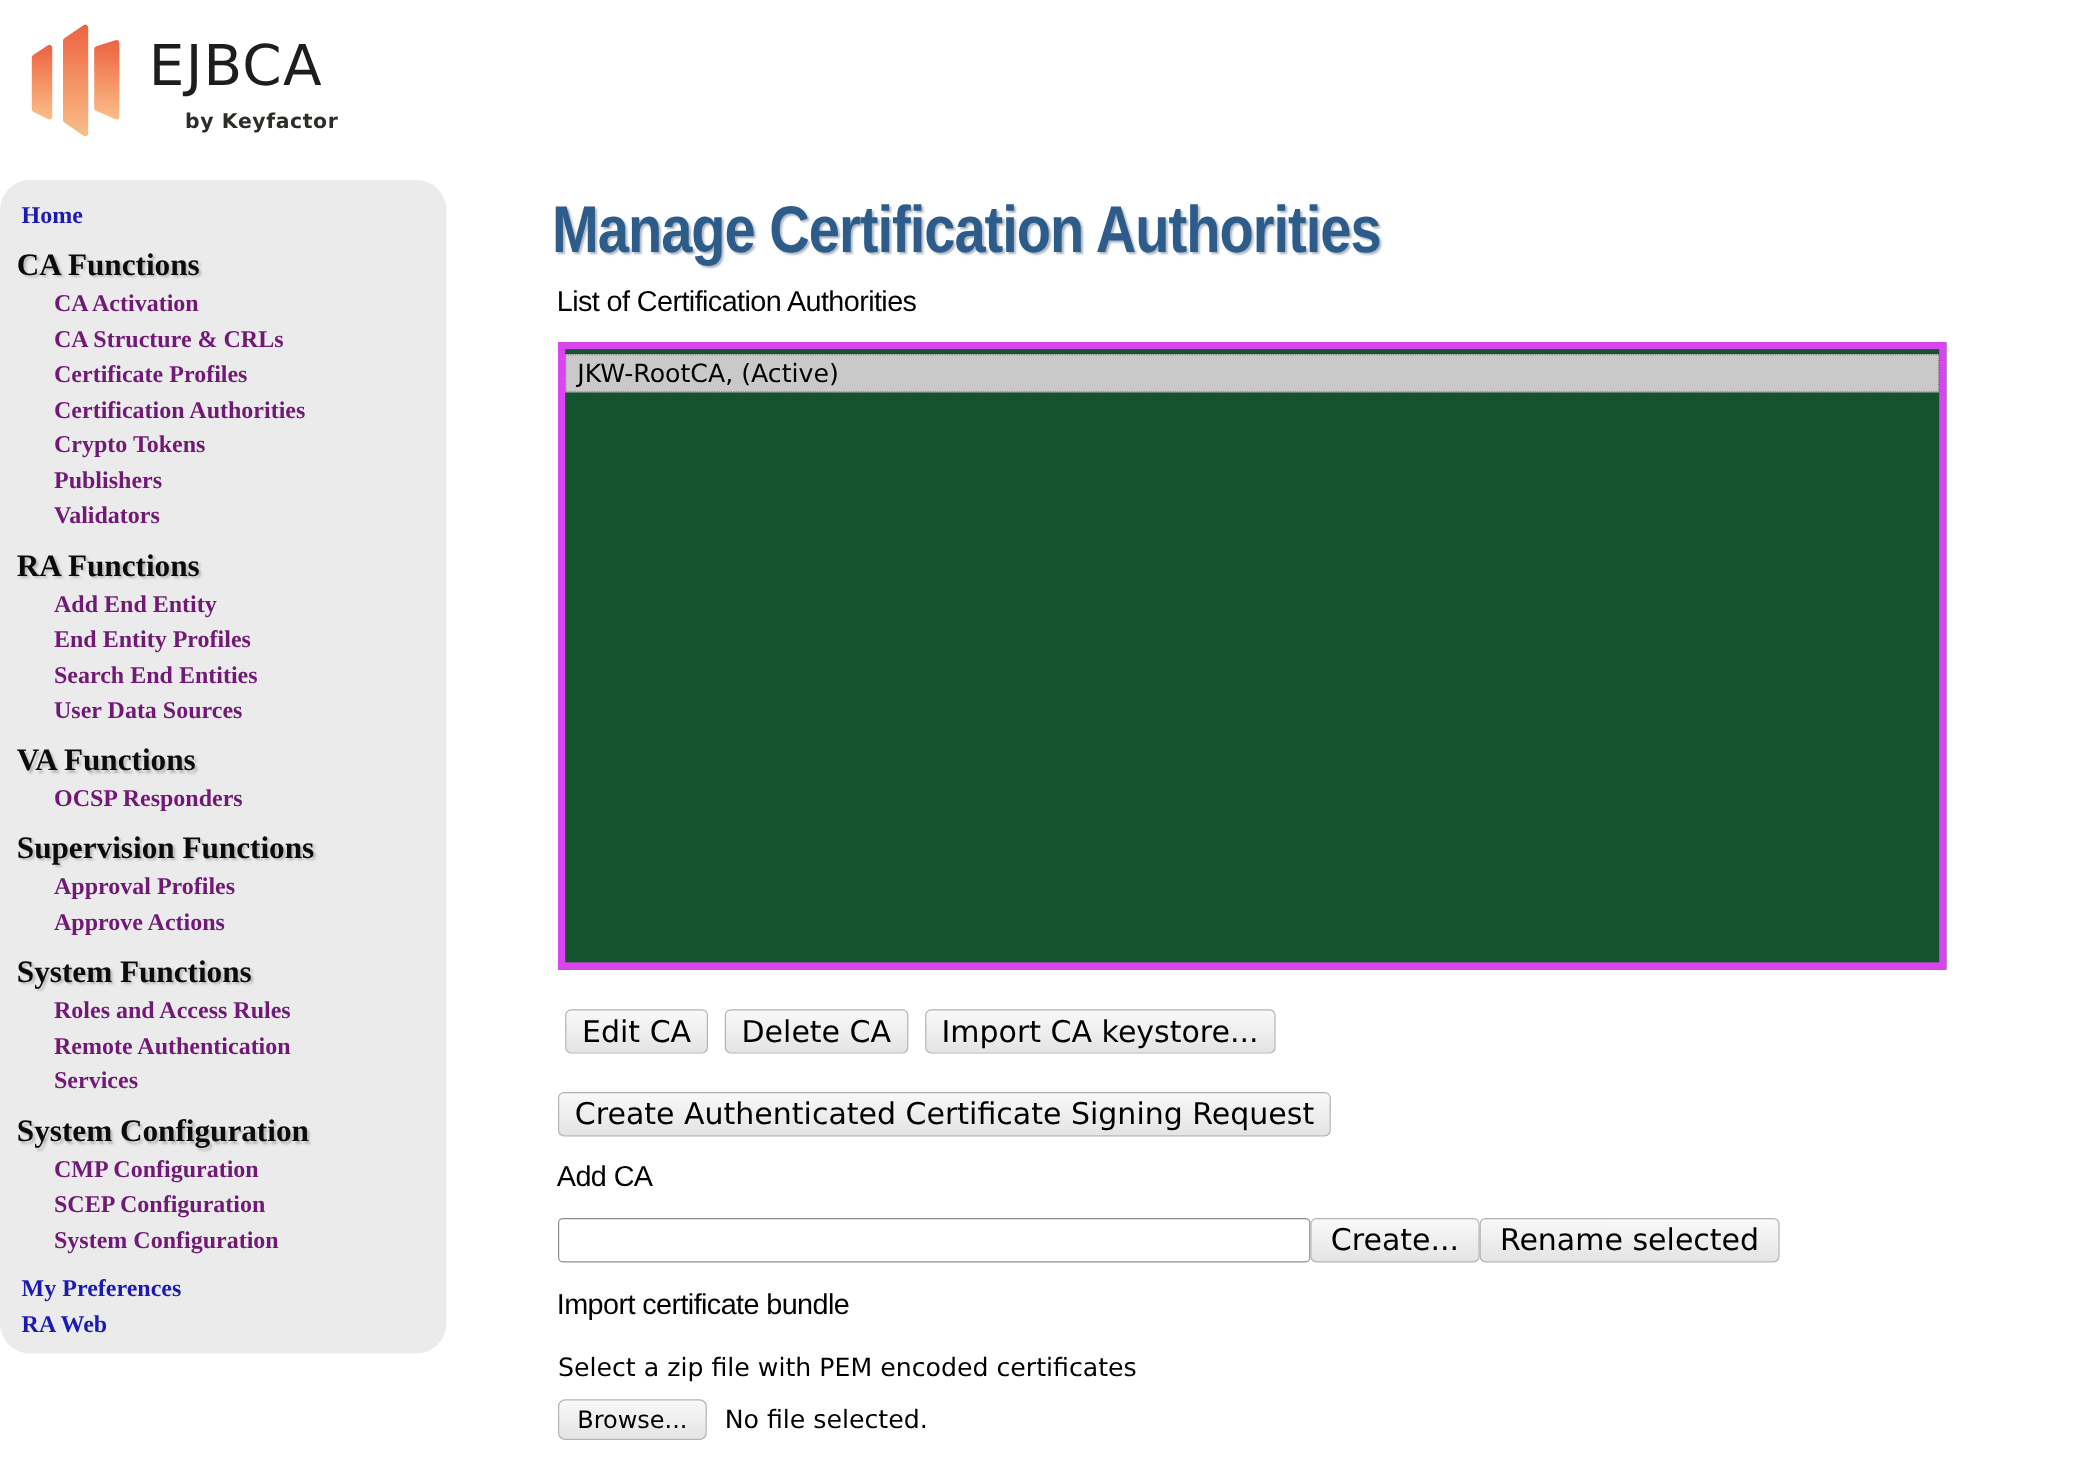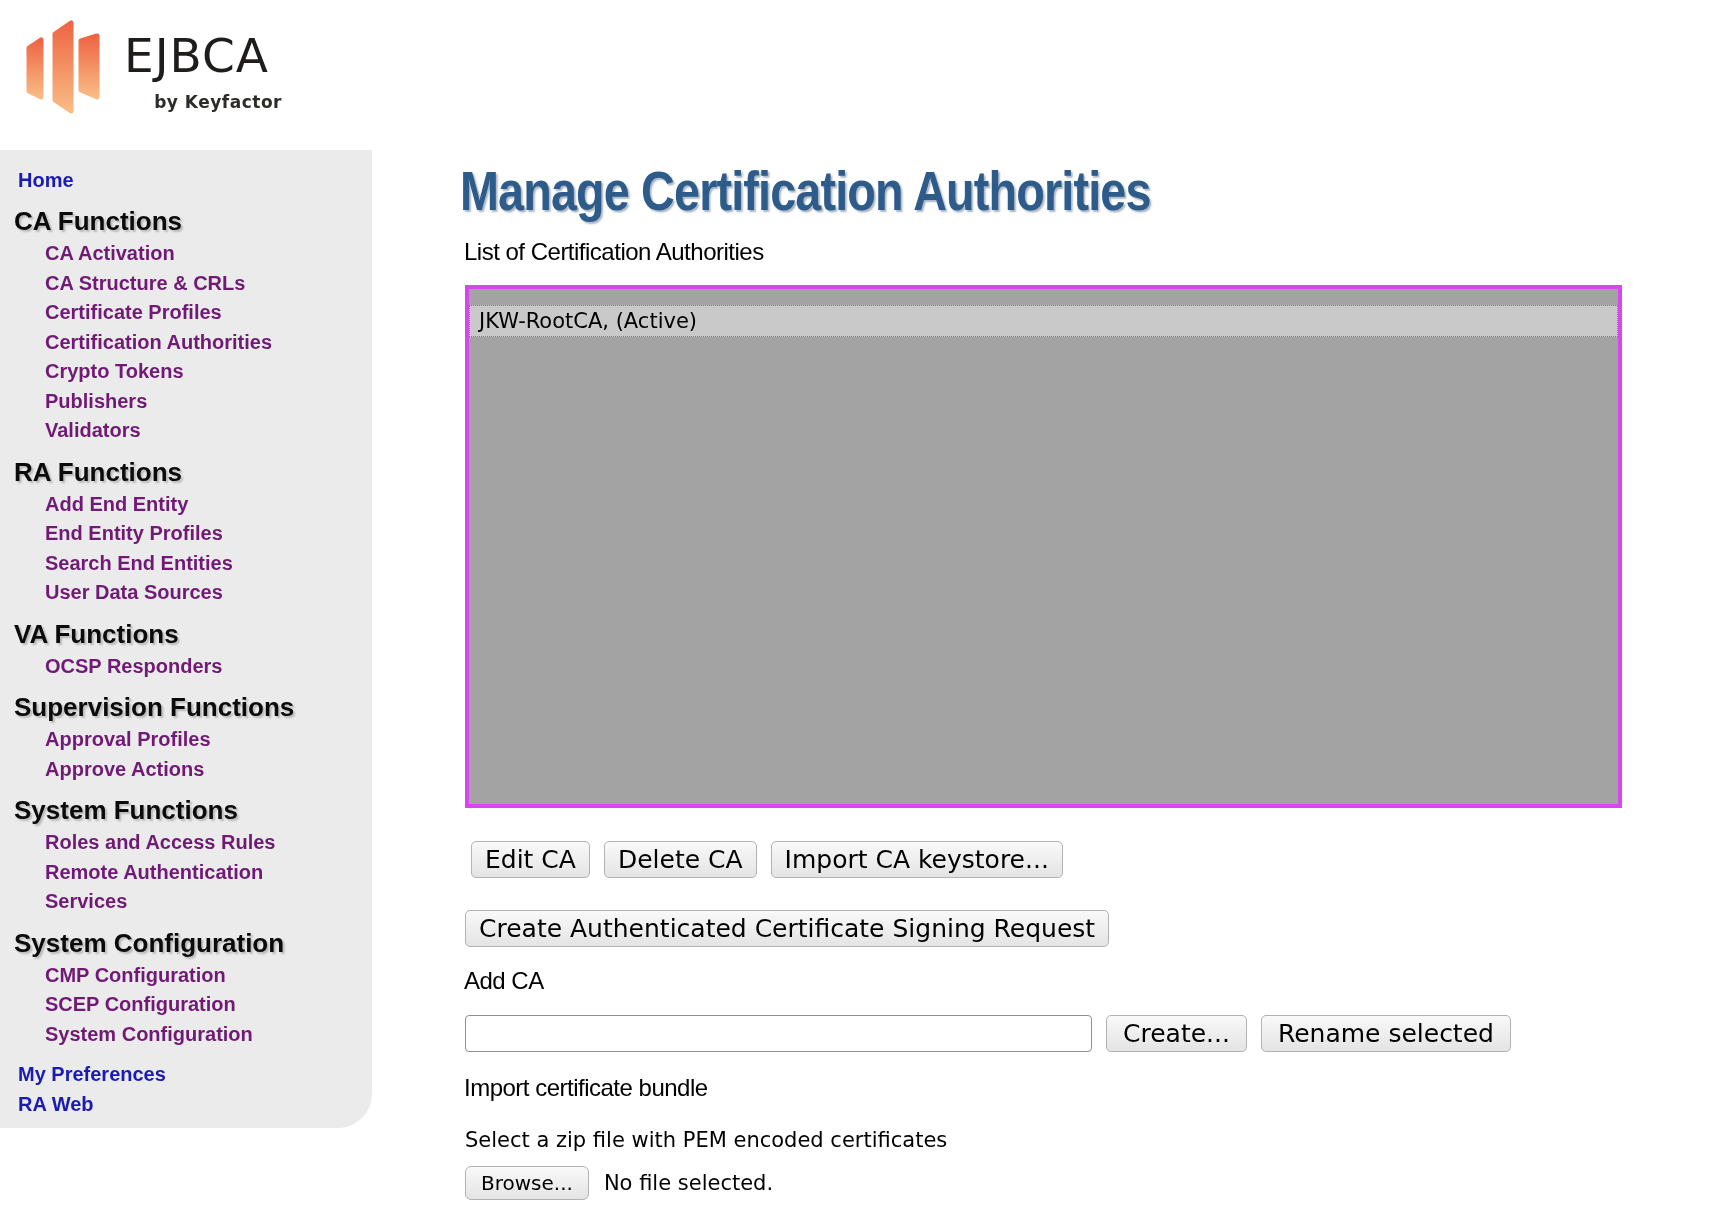--- a/index.html
+++ b/index.html
@@ -10,55 +10,55 @@
   .logo{position:absolute;left:24px;top:16px;width:300px;height:115px;cursor:pointer;}
   .logo svg{position:absolute;left:0;top:2px;}
   .logo-title{position:absolute;left:100px;top:16px;font-size:47px;line-height:1;
               font-family:"DejaVu Sans",sans-serif;color:#1e1d1b;letter-spacing:1px;}
   .logo-sub{position:absolute;left:100px;top:76px;width:158px;text-align:right;
             font-size:17px;font-weight:600;color:#2e2c29;letter-spacing:.5px;}
 
   
   .sidebar{position:absolute;left:0;top:150px;width:372px;height:978px;background:#ebebeb;
            border-bottom-right-radius:34px;padding-top:15px;box-sizing:border-box;
-           font-family:Liberation Sans, sans-serif;}
+           font-family:Liberation Serif, serif;border-radius:25px;}
   .side-link{display:block;color:#1b1bb3;font-weight:bold;font-size:20px;line-height:30px;
              margin-left:18px;text-decoration:none;cursor:pointer;}
   .side-header{font-size:26px;font-weight:bold;color:#0b0b0b;line-height:32px;
                margin:10px 0 2px 14px;text-shadow:2px 2px 2px #b9b9b9;}
   .side-item{display:block;color:#701a75;font-weight:bold;font-size:20px;line-height:29.5px;
              margin-left:45px;text-decoration:none;cursor:pointer;}
 
   
   .page-title{position:absolute;left:460px;top:160px;margin:0;white-space:nowrap;
               font-family:"Liberation Sans",sans-serif;font-weight:bold;font-size:55px;
               line-height:1.15;color:#2e5c8a;letter-spacing:-1px;
               transform:scaleX(.85);transform-origin:left top;
               text-shadow:2px 2px 2px #aab4c2;}
   .h3{position:absolute;margin:0;white-space:nowrap;font-family:"Liberation Sans",sans-serif;
       font-weight:normal;font-size:24px;line-height:1.2;color:#000;letter-spacing:-.5px;}
   .h3-list{left:464px;top:238px;}
   .h3-add{left:464px;top:967px;}
   .h3-import{left:464px;top:1074px;}
 
   .listbox{position:absolute;left:465px;top:285px;width:1157px;height:523px;
-           box-sizing:border-box;border:4px solid #d946ef;background:#a3a3a3;
-           padding-top:16px;overflow:hidden;cursor:default;}
+           box-sizing:border-box;border:6px solid #d946ef;background:#14532d;
+           padding-top:4px;overflow:hidden;cursor:default;}
   .ca-row{height:32px;line-height:32px;padding:0 10px;font-size:21px;white-space:nowrap;}
   .ca-row.selected{background:#c9c9c9;outline:1px dotted #7e7e7e;outline-offset:-1px;}
   .ca-row.alt{background:#fcf9d0;}
 
   .btn{font-family:"DejaVu Sans",sans-serif;font-size:25px;color:#000;
        background:linear-gradient(#f9f9f9,#e4e4e4);border:1px solid #b2b2b2;
        border-radius:5px;padding:3px 13px;height:37px;box-sizing:border-box;
        cursor:pointer;white-space:nowrap;}
   .actions-row{position:absolute;left:471px;top:841px;display:flex;gap:14px;}
   .csr-row{position:absolute;left:465px;top:910px;}
 
-  .addca-row{position:absolute;left:465px;top:1015px;display:flex;gap:14px;align-items:flex-start;}
+  .addca-row{position:absolute;left:465px;top:1015px;display:flex;gap:0;align-items:flex-start;}
   .text-input{width:627px;height:37px;box-sizing:border-box;border:1px solid #8f8f8f;
               border-radius:4px;background:#fff;font-size:21px;padding:0 8px;
               font-family:"DejaVu Sans",sans-serif;}
   .addca-row .btn{padding:3px 16px;}
 
   .import-desc{position:absolute;left:465px;top:1128px;font-size:21px;white-space:nowrap;}
   .browse-row{position:absolute;left:465px;top:1166px;display:flex;gap:15px;align-items:center;}
   .btn-small{font-size:20px;height:34px;padding:2px 15px;border-radius:6px;}
   .file-status{font-size:21px;white-space:nowrap;}
 </style>

